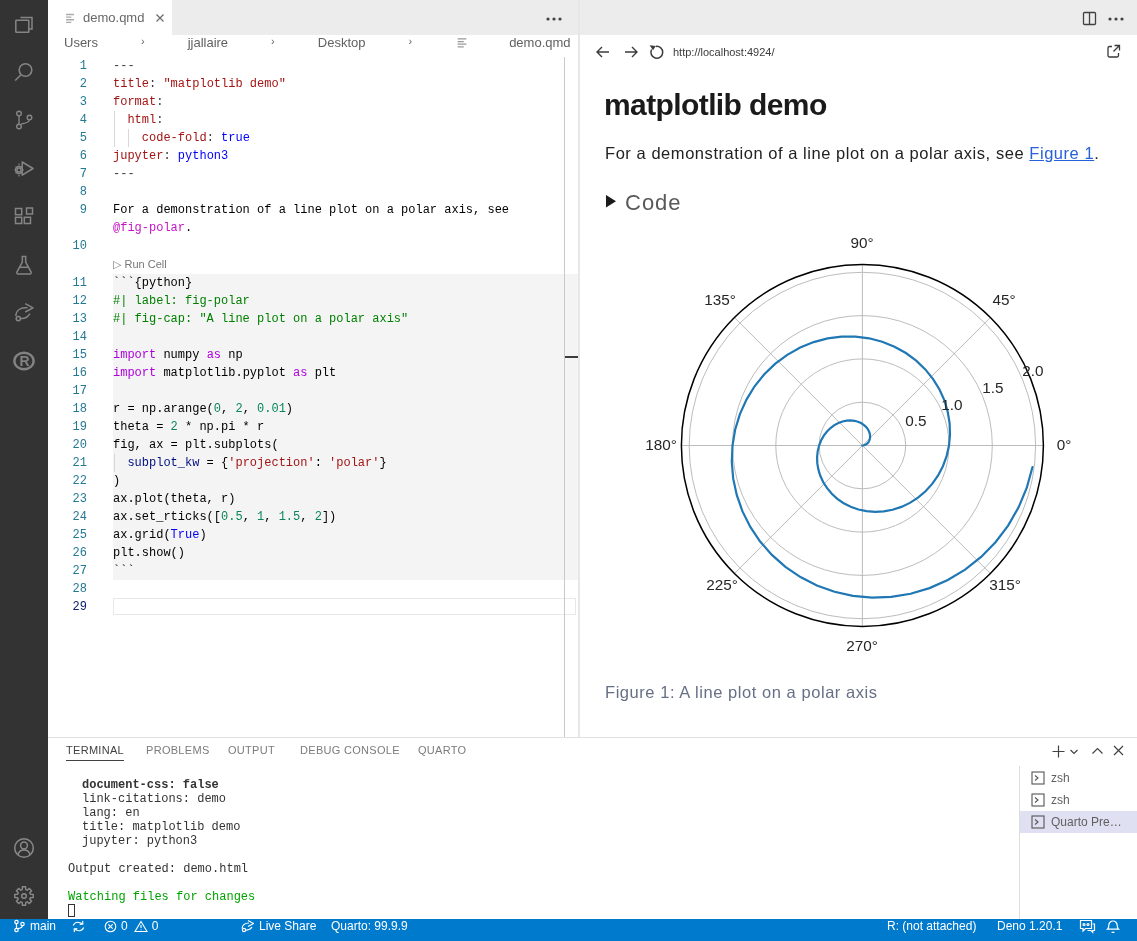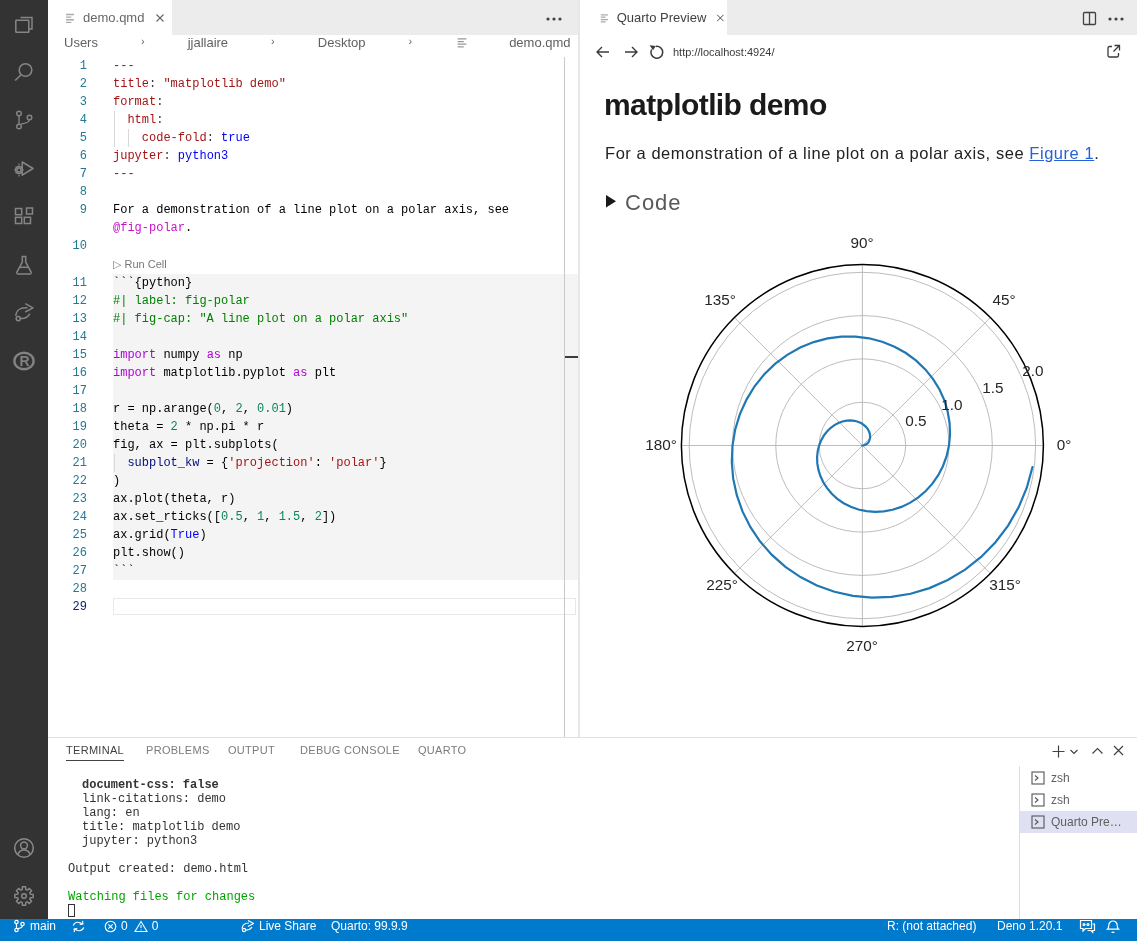--- a/index.html
+++ b/index.html
@@ -195,29 +195,20 @@
     <div class="ln" style="top:541px; color:#0b216f;">29</div>
   </div>
 
   <div class="abs" style="left:516px; top:57px; width:1px; height:680px; background:#c9c9c9;"></div>
   <div class="abs" style="left:517px; top:356px; width:13px; height:2px; background:#3c3c3c;"></div>
 </div>
 <div class="abs" style="left:578px; top:0; width:2px; height:737px; background:#e7e7e7;"></div>
 
 <div id="ed2">
   <div class="tabbar"></div>
-  <div class="tab" style="width:147px;">
-    <svg style="margin-left:18px" width="14" height="14" viewBox="0 0 16 16" stroke="#aaaaaa" stroke-width="1.5">
-      <path d="M3.5 4 h9 M3.5 7 h6 M3.5 10 h9 M3.5 13 h6" fill="none"></path>
-    </svg>
-    <span style="margin-left:6px; color:#3f3f3f;">Quarto Preview</span>
-    <svg style="margin-left:8px" width="14" height="14" viewBox="0 0 14 14" stroke="#4a4a4a" stroke-width="1.1">
-      <path d="M3.5 3.5 L10.5 10.5 M10.5 3.5 L3.5 10.5"></path>
-    </svg>
-  </div>
   <svg class="abs" style="left:502px; top:11px;" width="15" height="15" viewBox="0 0 15 15" fill="none" stroke="#424242" stroke-width="1.3">
     <rect x="1.5" y="1.5" width="12" height="12" rx="1"></rect>
       <path d="M7.5 1.5 v12"></path>
   </svg>
   <svg class="abs" style="left:527px; top:12px;" width="18" height="14" viewBox="0 0 18 14" fill="#424242">
     <circle cx="3" cy="7" r="1.6"></circle>
       <circle cx="9" cy="7" r="1.6"></circle>
       <circle cx="15" cy="7" r="1.6"></circle>
   </svg>
 
@@ -263,20 +254,21 @@
       <text x="142" y="365">225°</text>
       <text x="81" y="225">180°</text>
       <text x="140" y="80">135°</text>
       <text x="336" y="201">0.5</text>
       <text x="372" y="185">1.0</text>
       <text x="413" y="168">1.5</text>
       <text x="453" y="151">2.0</text>
     </g>
   </svg>
 
+  <div class="abs" style="left:25px; top:683px; font-size:16.5px; letter-spacing:0.55px; color:#667085;">Figure 1: A line plot on a polar axis</div>
 </div>
 
 <div id="panel">
   <div class="ptab act" style="left:18px;">TERMINAL</div>
   <div class="ptab" style="left:98px;">PROBLEMS</div>
   <div class="ptab" style="left:180px;">OUTPUT</div>
   <div class="ptab" style="left:252px;">DEBUG CONSOLE</div>
   <div class="ptab" style="left:370px;">QUARTO</div>
 
   <svg class="abs" style="left:1003px; top:6px;" width="15" height="15" viewBox="0 0 15 15" stroke="#424242" stroke-width="1.2" fill="none">

